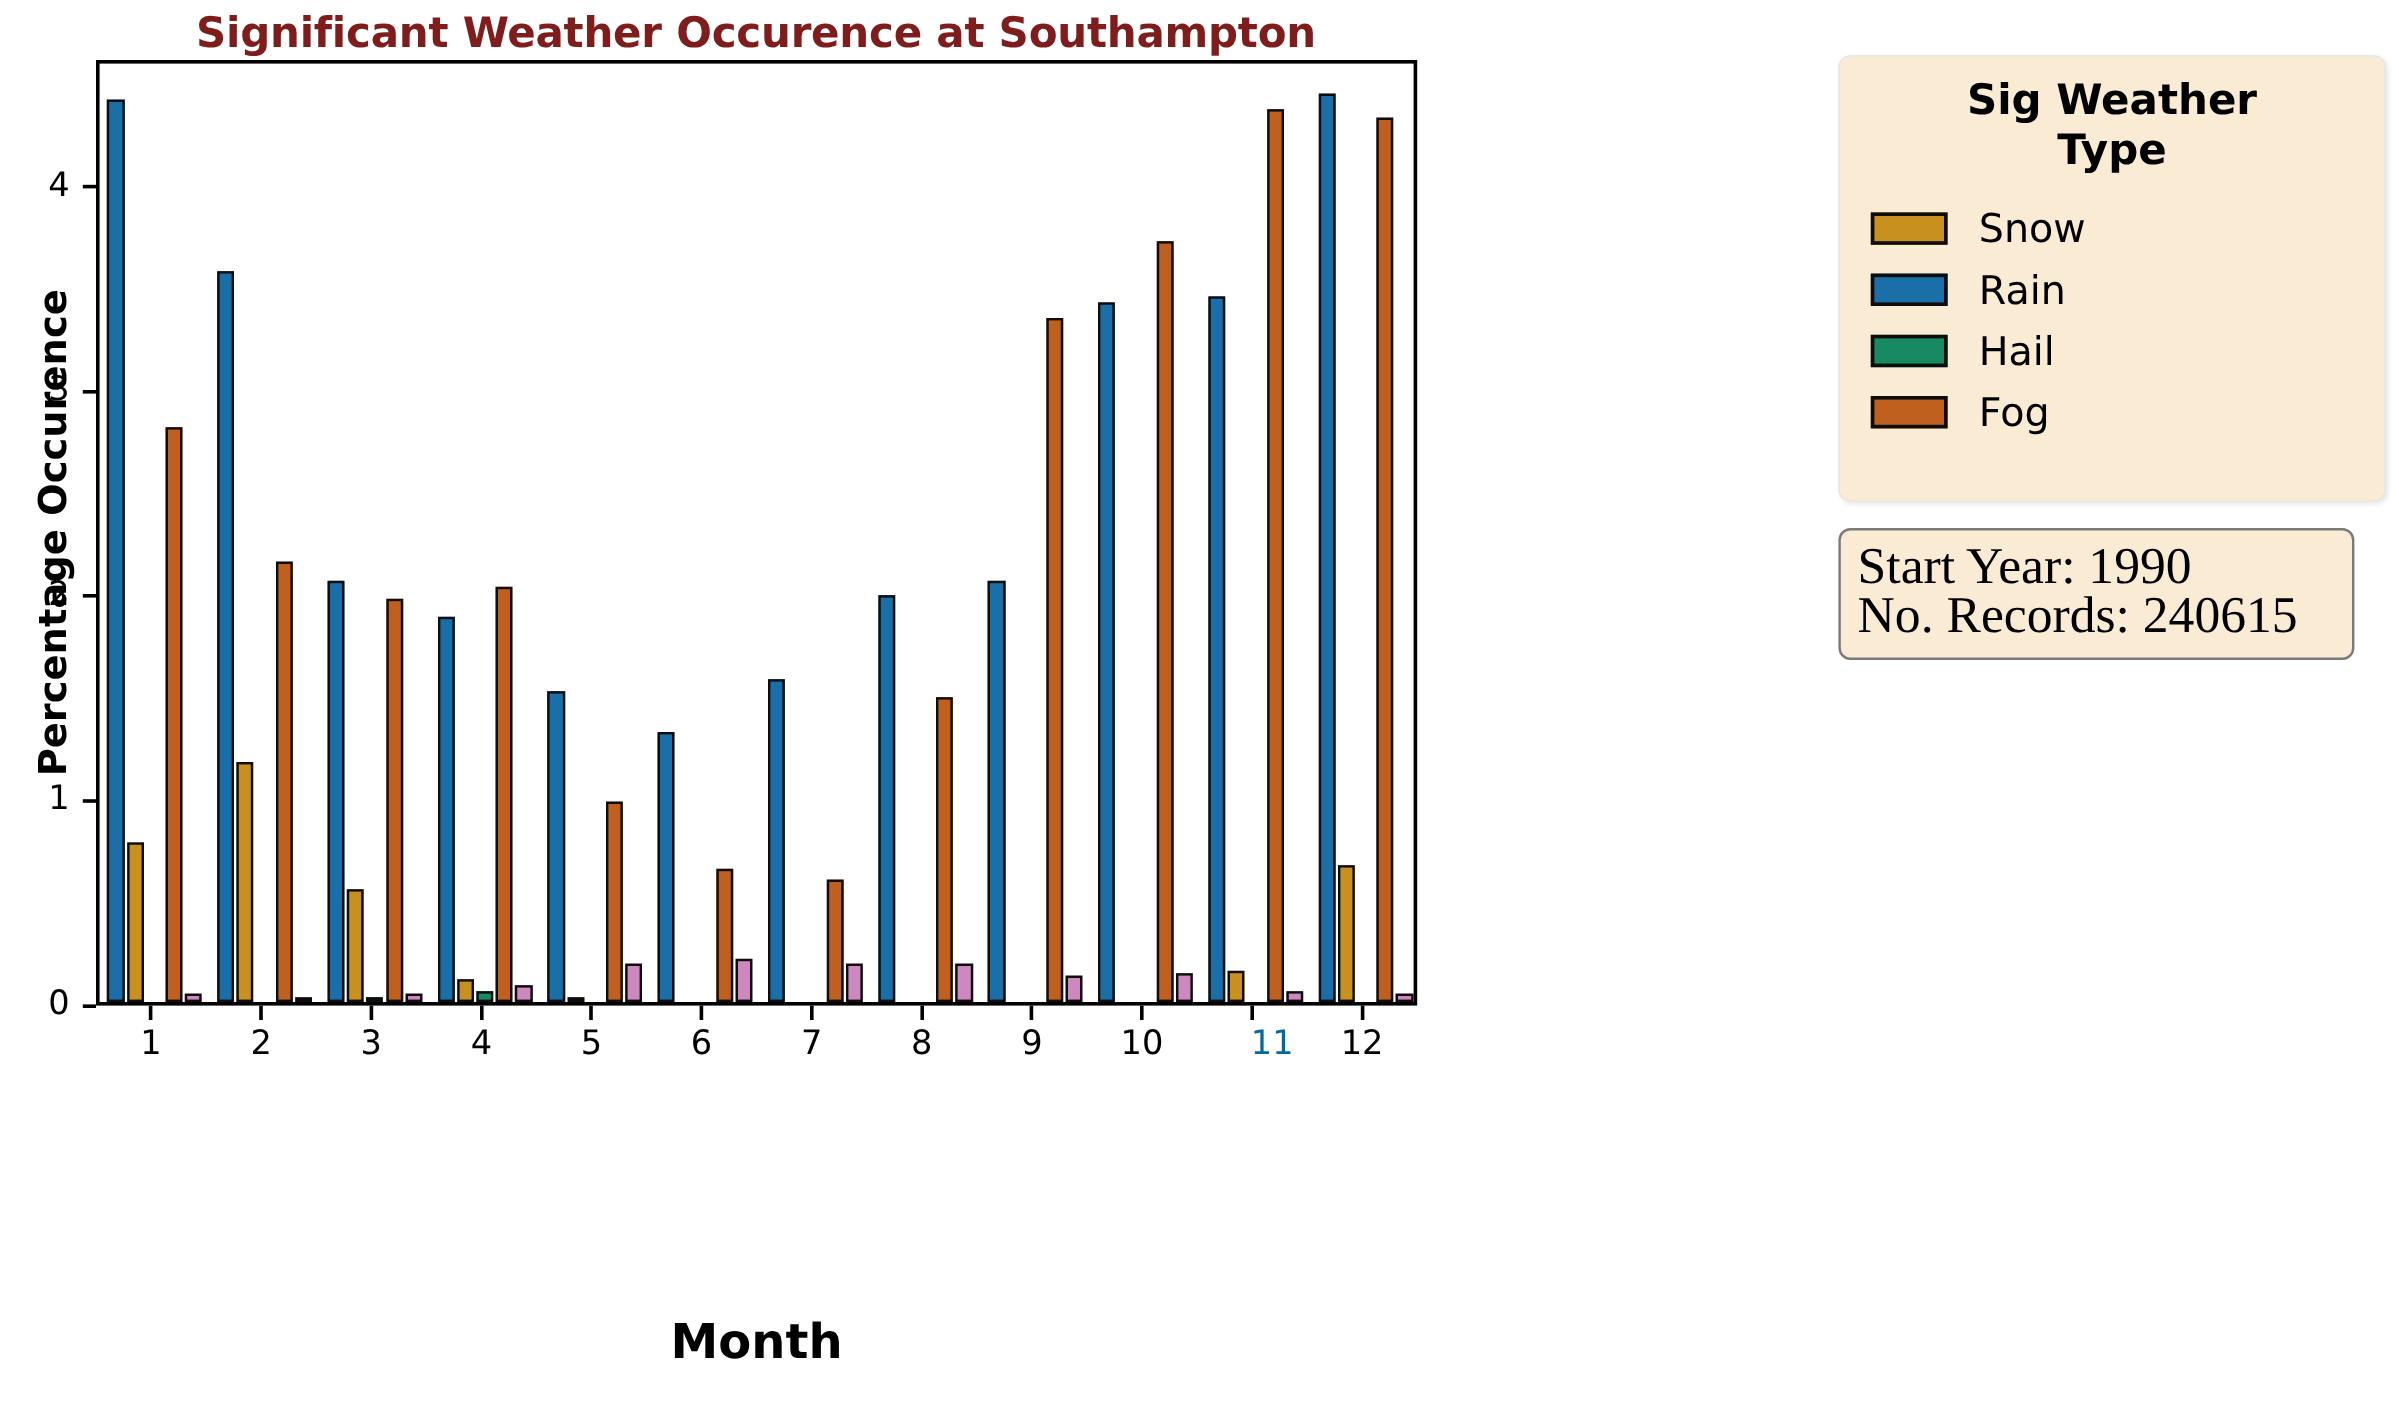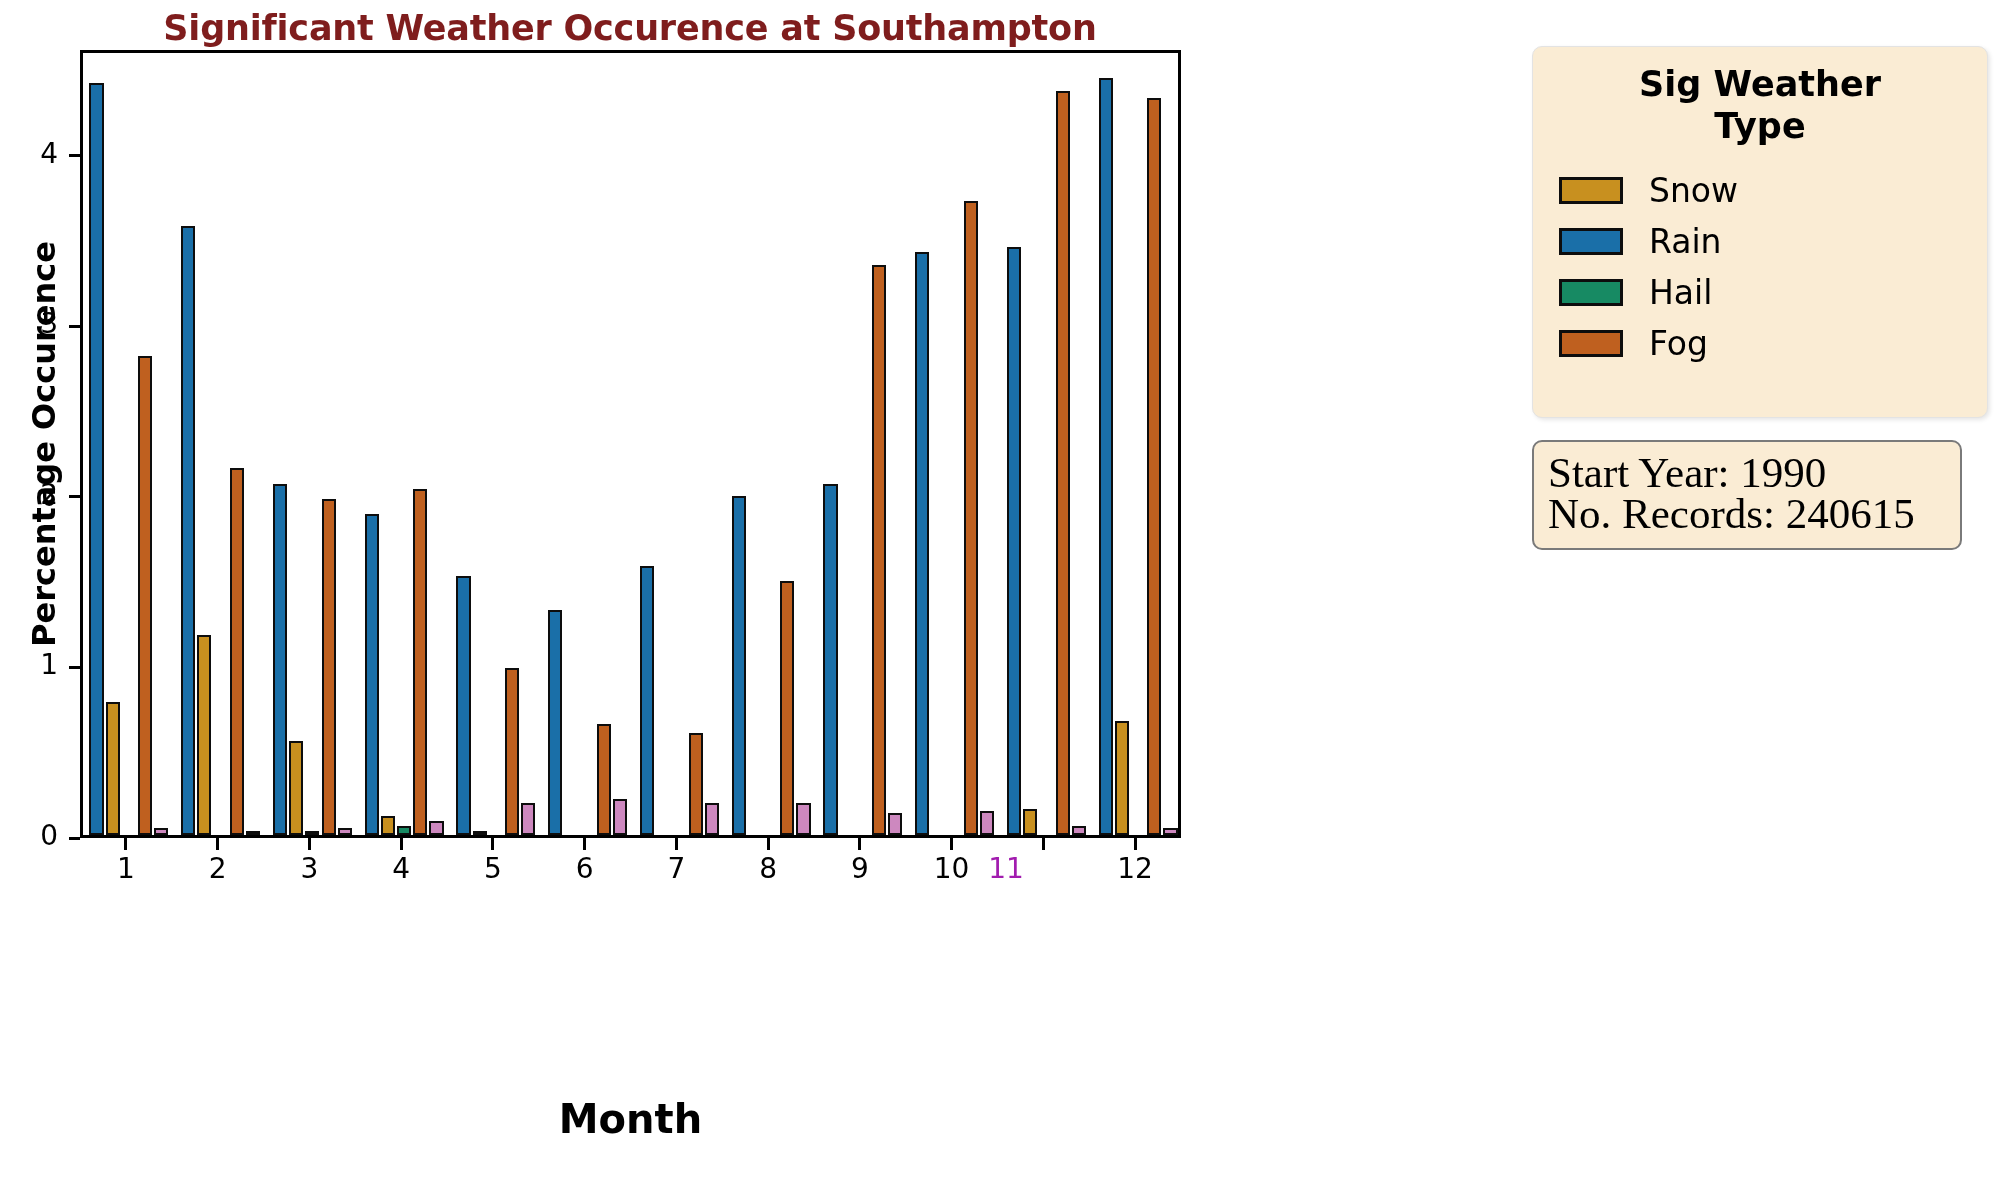--- a/index.html
+++ b/index.html
@@ -220,21 +220,21 @@
       <div style="position: absolute; left: 544.625px; top: 852px; width: 80px; text-align: center; font-size: 28px; color: rgb(0, 0, 0);">6</div>
       <div style="position: absolute; left: 674.875px; top: 838px; width: 3px; height: 12px; background: rgb(0, 0, 0);"></div>
       <div style="position: absolute; left: 636.375px; top: 852px; width: 80px; text-align: center; font-size: 28px; color: rgb(0, 0, 0);">7</div>
       <div style="position: absolute; left: 766.625px; top: 838px; width: 3px; height: 12px; background: rgb(0, 0, 0);"></div>
       <div style="position: absolute; left: 728.125px; top: 852px; width: 80px; text-align: center; font-size: 28px; color: rgb(0, 0, 0);">8</div>
       <div style="position: absolute; left: 858.375px; top: 838px; width: 3px; height: 12px; background: rgb(0, 0, 0);"></div>
       <div style="position: absolute; left: 819.875px; top: 852px; width: 80px; text-align: center; font-size: 28px; color: rgb(0, 0, 0);">9</div>
       <div style="position: absolute; left: 950.125px; top: 838px; width: 3px; height: 12px; background: rgb(0, 0, 0);"></div>
       <div style="position: absolute; left: 911.625px; top: 852px; width: 80px; text-align: center; font-size: 28px; color: rgb(0, 0, 0);">10</div>
       <div style="position: absolute; left: 1041.88px; top: 838px; width: 3px; height: 12px; background: rgb(0, 0, 0);"></div>
-      <div style="position: absolute; left: 966px; top: 852px; width: 80px; text-align: center; font-size: 28px; color: #a21caf;">11</div>
+      <div style="position: absolute; left: 998px; top: 852px; width: 80px; text-align: right; font-size: 28px; color: #0369a1;">11</div>
       <div style="position: absolute; left: 1133.62px; top: 838px; width: 3px; height: 12px; background: rgb(0, 0, 0);"></div>
       <div style="position: absolute; left: 1095.12px; top: 852px; width: 80px; text-align: center; font-size: 28px; color: rgb(0, 0, 0);">12</div>
     </div>
 
   <div class="xlabel">Month</div>
 
   <div class="legend-box">
     <div class="legend-title">
       <div>Sig Weather</div>
       <div>Type</div>

